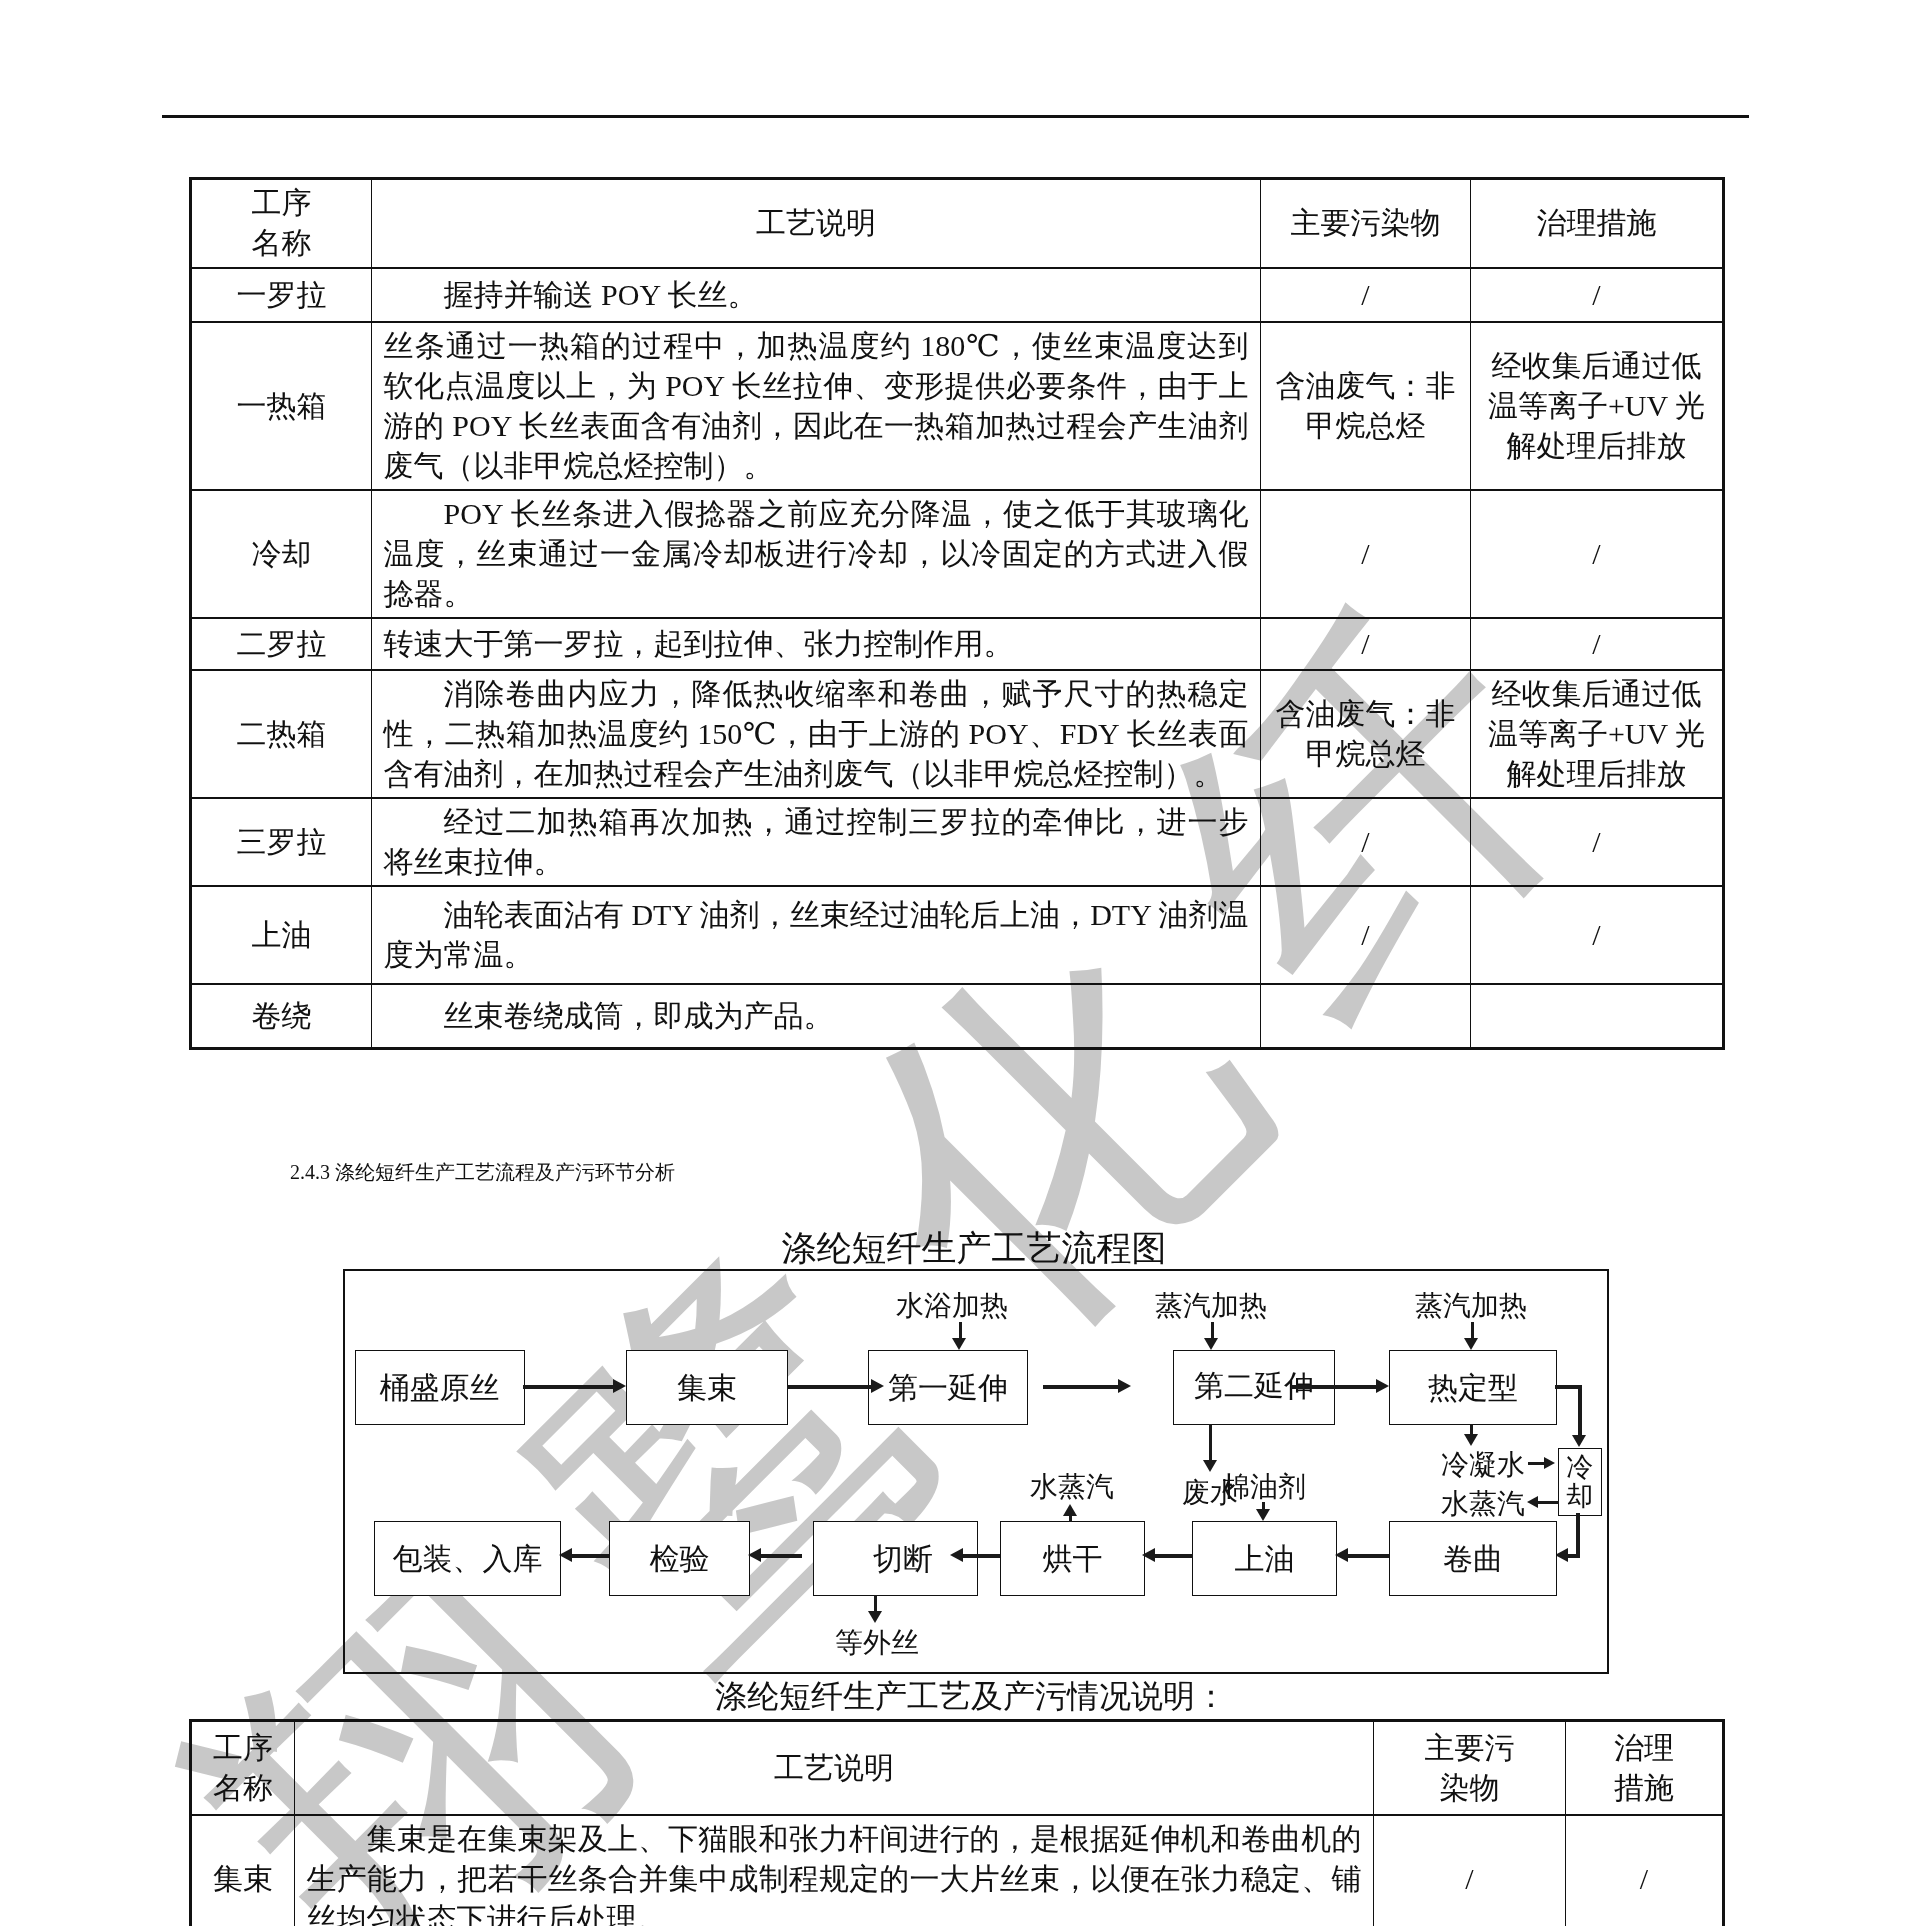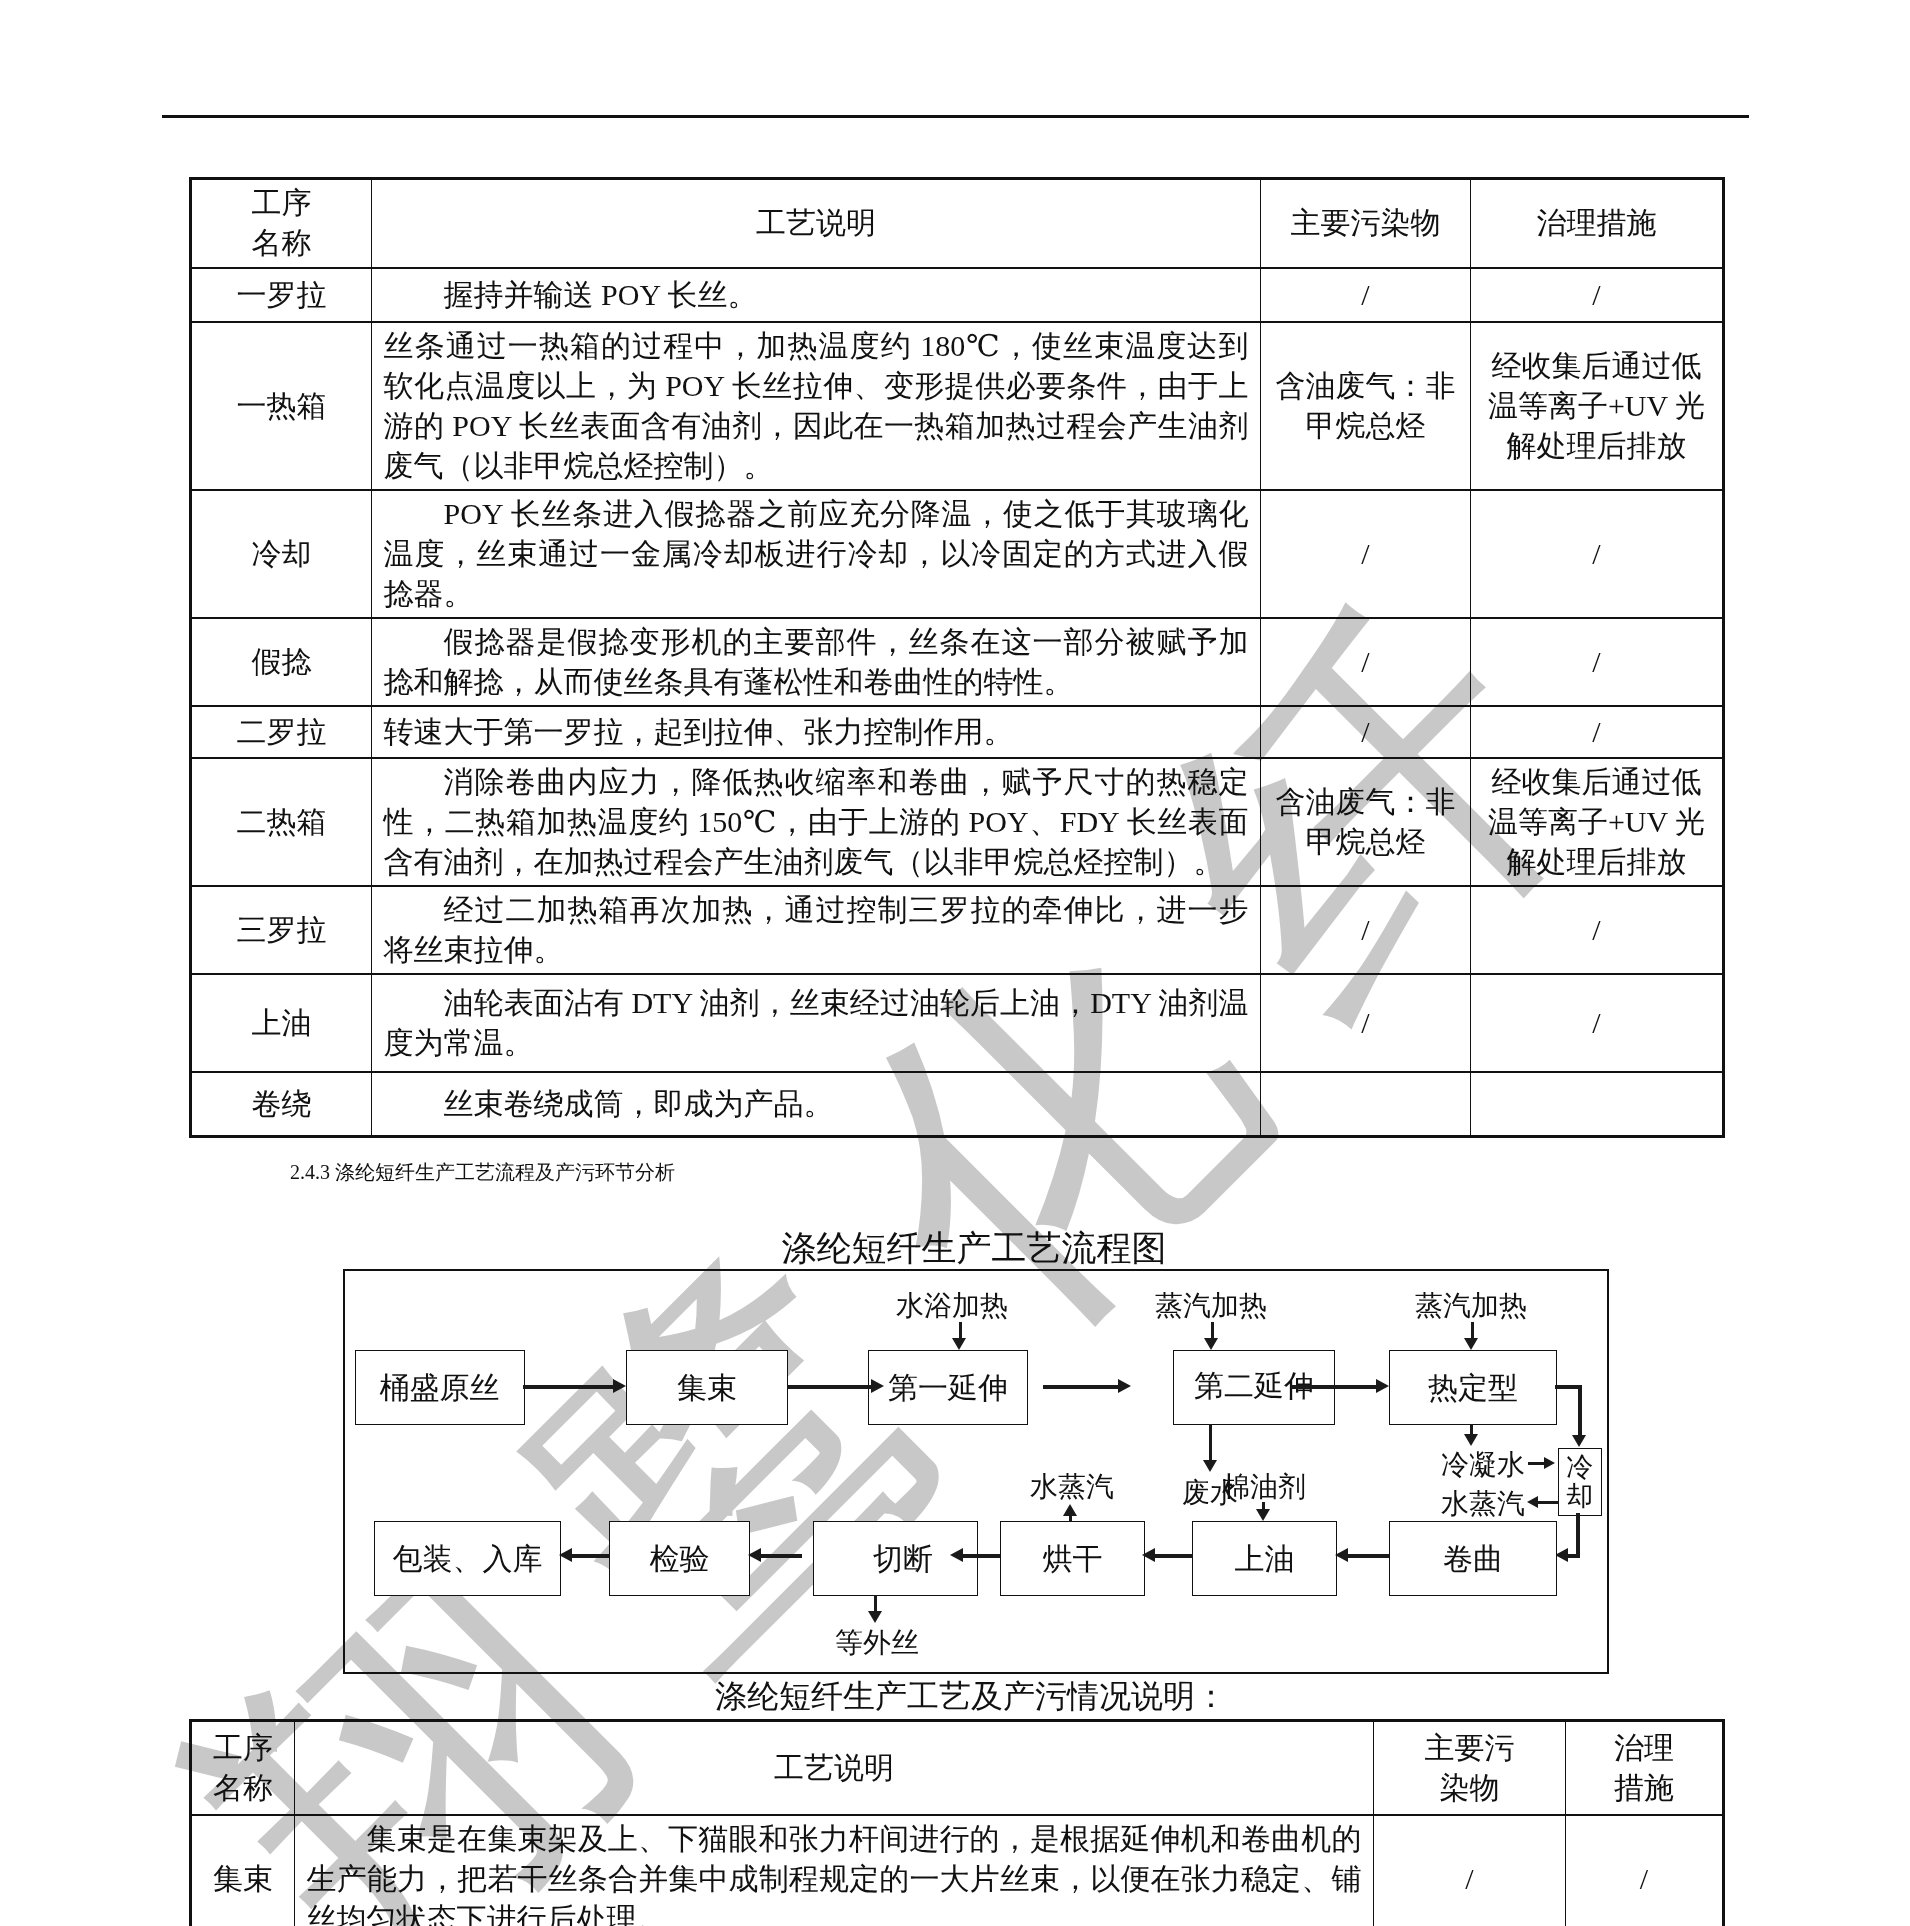--- a/index.html
+++ b/index.html
@@ -92,28 +92,20 @@
       <td class="mid">经收集后通过低温等离子+UV 光解处理后排放</td>
     </tr>
     <tr style="height:128px">
       <td class="name">冷却</td>
       <td class="desc">
             <p>POY 长丝条进入假捻器之前应充分降温，使之低于其玻璃化温度，丝束通过一金属冷却板进行冷却，以冷固定的方式进入假捻器。</p>
           </td>
       <td class="mid">/</td>
       <td class="mid">/</td>
     </tr>
-    <tr style="height:88px">
-      <td class="name">假捻</td>
-      <td class="desc">
-            <p>假捻器是假捻变形机的主要部件，丝条在这一部分被赋予加捻和解捻，从而使丝条具有蓬松性和卷曲性的特性。</p>
-          </td>
-      <td class="mid">/</td>
-      <td class="mid">/</td>
-    </tr>
     <tr style="height:52px">
       <td class="name">二罗拉</td>
       <td class="desc noind">
             <p>转速大于第一罗拉，起到拉伸、张力控制作用。</p>
           </td>
       <td class="mid">/</td>
       <td class="mid">/</td>
     </tr>
     <tr style="height:128px">
       <td class="name">二热箱</td>

